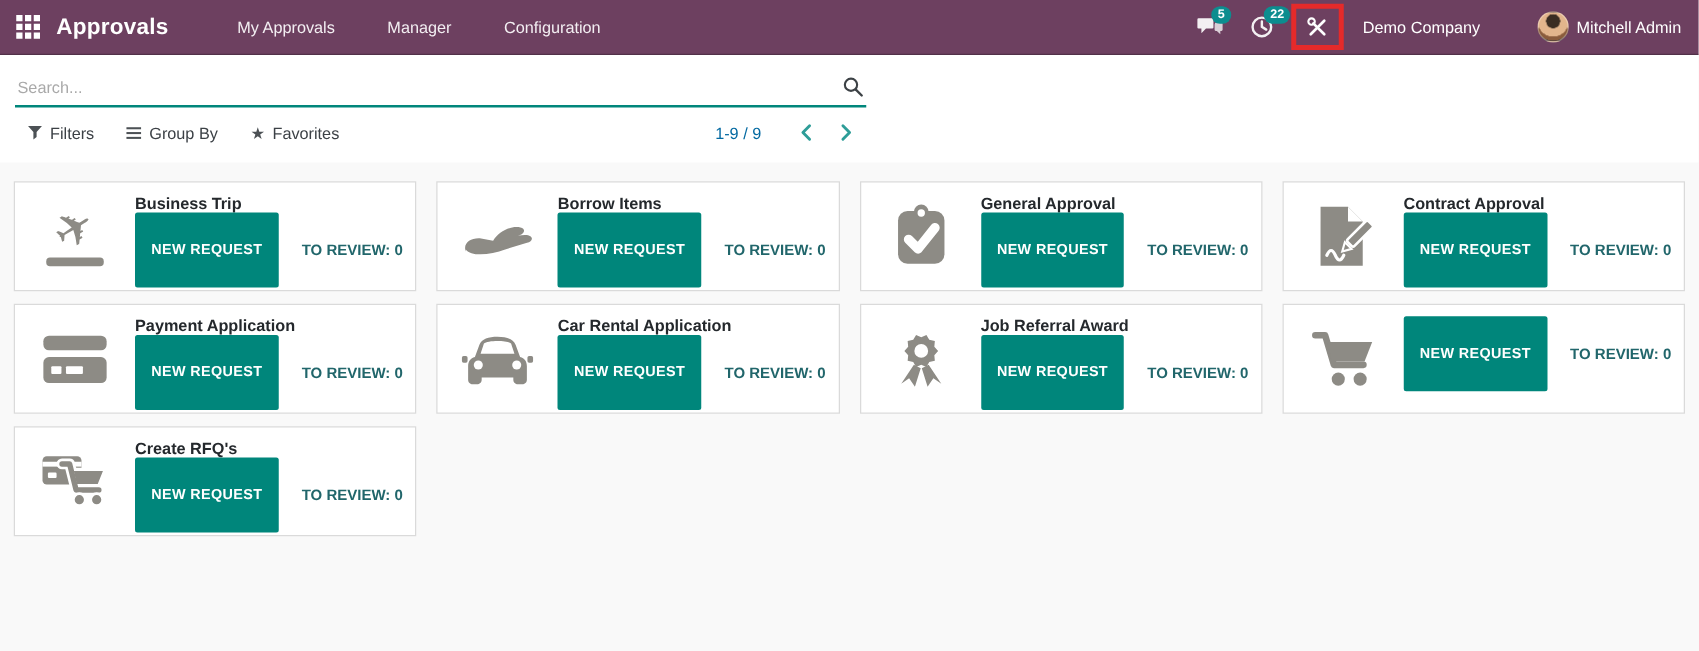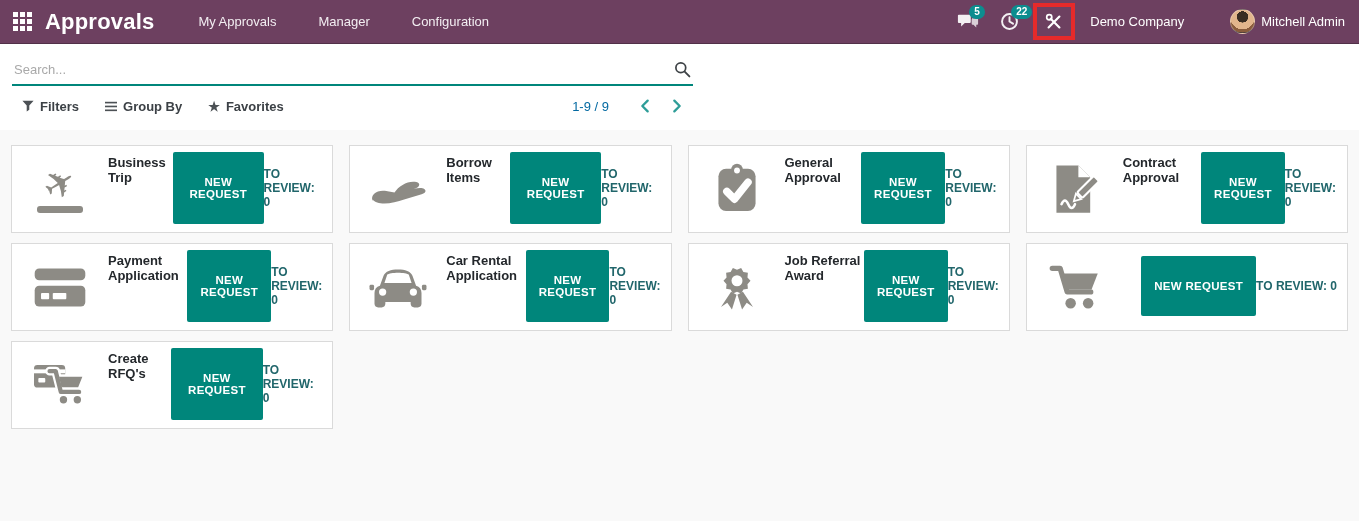--- a/index.html
+++ b/index.html
@@ -16,21 +16,21 @@
   *{box-sizing:border-box;margin:0;padding:0;}
   html,body{width:1359px;height:521px;overflow:hidden;}
   body{font-family:"Liberation Sans",sans-serif;background:var(--page-bg);}
 
   
   .navbar{height:44px;background:var(--navbar-bg);display:flex;align-items:center;color:#fff;
           border-bottom:1px solid rgba(0,0,0,.25);}
   .apps-btn{padding:0 13px;height:44px;display:flex;align-items:center;cursor:pointer;}
   .grid-icon{display:grid;grid-template-columns:repeat(3,5px);grid-gap:2px;}
   .grid-icon i{width:5px;height:5px;background:#fff;display:block;}
-  .app-name{font-size:22px;font-weight:700;margin-right:23px;letter-spacing:.2px;}
+  .app-name{font-size:18px;font-weight:700;margin-right:34px;letter-spacing:.2px;}
   .nav-menu{display:flex;align-items:center;height:44px;}
   .nav-item{font-size:13px;padding:0 21px;height:48px;display:flex;align-items:center;cursor:pointer;color:#f3eef2;}
   .nav-right{margin-left:auto;display:flex;align-items:center;height:44px;}
   .sys-icon{position:relative;height:44px;display:flex;align-items:center;padding:0 10px;cursor:pointer;}
   .badge-pill{position:absolute;top:5px;left:22px;background:var(--badge);color:#fff;font-size:10px;
               font-weight:700;border-radius:9px;padding:1px 5px;line-height:12px;}
   .tools-wrap{position:relative;height:44px;display:flex;align-items:center;padding:0 12px;margin:0 2px;cursor:pointer;}
   .red-box{position:absolute;left:1px;top:3px;width:42px;height:37px;border:4px solid var(--red);pointer-events:none;}
   .company{font-size:13px;padding:0 12px;margin-right:30px;cursor:pointer;white-space:nowrap;}
   .user{display:flex;align-items:center;padding:0 14px 0 4px;cursor:pointer;white-space:nowrap;}
@@ -42,32 +42,32 @@
   
   .control-panel{background:#fff;height:86px;display:flex;justify-content:space-between;padding:10px 12px 0 12px;}
   .page-title{font-size:19px;font-weight:400;color:var(--text-dark);margin-top:10px;}
   .cp-right{width:681px;}
   .search-wrap{position:relative;border-bottom:2px solid var(--accent);height:32px;}
   .search-input{width:100%;height:30px;border:none;outline:none;font-size:13px;color:#14532d;
                 font-family:"Liberation Sans",sans-serif;padding:0 26px 0 2px;}
   .search-input::placeholder{color:#a9a9a9;}
   .search-btn{position:absolute;right:2px;top:7px;cursor:pointer;background:none;border:none;line-height:0;}
   .filters-row{display:flex;align-items:center;margin-top:12px;padding-left:10px;}
-  .filter-btn{display:flex;align-items:center;gap:6px;font-size:13px;font-weight:700;color:#3c4146;
+  .filter-btn{display:flex;align-items:center;gap:6px;font-size:13px;font-weight:400;color:#3c4146;
               margin-right:26px;cursor:pointer;background:none;border:none;font-family:"Liberation Sans",sans-serif;text-align:right;}
   .star-glyph{color:#4c5155;font-size:13px;line-height:1;}
   .pager{margin-left:auto;display:flex;align-items:center;}
   .pager-text{font-size:13px;color:#0369a1;margin-right:20px;}
   .pager-btn{background:none;border:none;cursor:pointer;padding:0 9px;line-height:0;}
 
   
   .content{padding:15px 11px;display:grid;grid-template-columns:repeat(4,1fr);gap:10px 16px;}
   .card{background:#fff;border:1px solid var(--card-border);height:88px;display:flex;}
   .card-icon{width:96px;display:flex;align-items:center;justify-content:center;flex-shrink:0;}
-  .card-body{flex:1;padding:9px 10px 11px 0;display:flex;flex-direction:row;justify-content:flex-end;}
+  .card-body{flex:1;padding:9px 10px 11px 0;display:flex;flex-direction:column;justify-content:space-between;}
   .card-title{font-size:13px;font-weight:700;color:var(--text-dark);}
   .card-actions{display:flex;justify-content:space-between;align-items:center;}
   .new-request-btn{background:var(--accent);color:#fff;border:none;font-size:11.5px;font-weight:700;
                    padding:24px 13px;letter-spacing:.3px;cursor:pointer;border-radius:2px;
                    font-family:"Liberation Sans",sans-serif;}
   .to-review{font-size:12px;font-weight:700;color:var(--to-review);cursor:pointer;}
   .icon-plane{display:flex;flex-direction:column;align-items:center;}
   .plane-glyph{font-size:38px;color:var(--gray);transform:rotate(-32deg);line-height:1;display:inline-block;}
   .ground-bar{width:46px;height:7px;background:var(--gray);border-radius:3px;margin-top:3px;}
   svg{display:block;}

